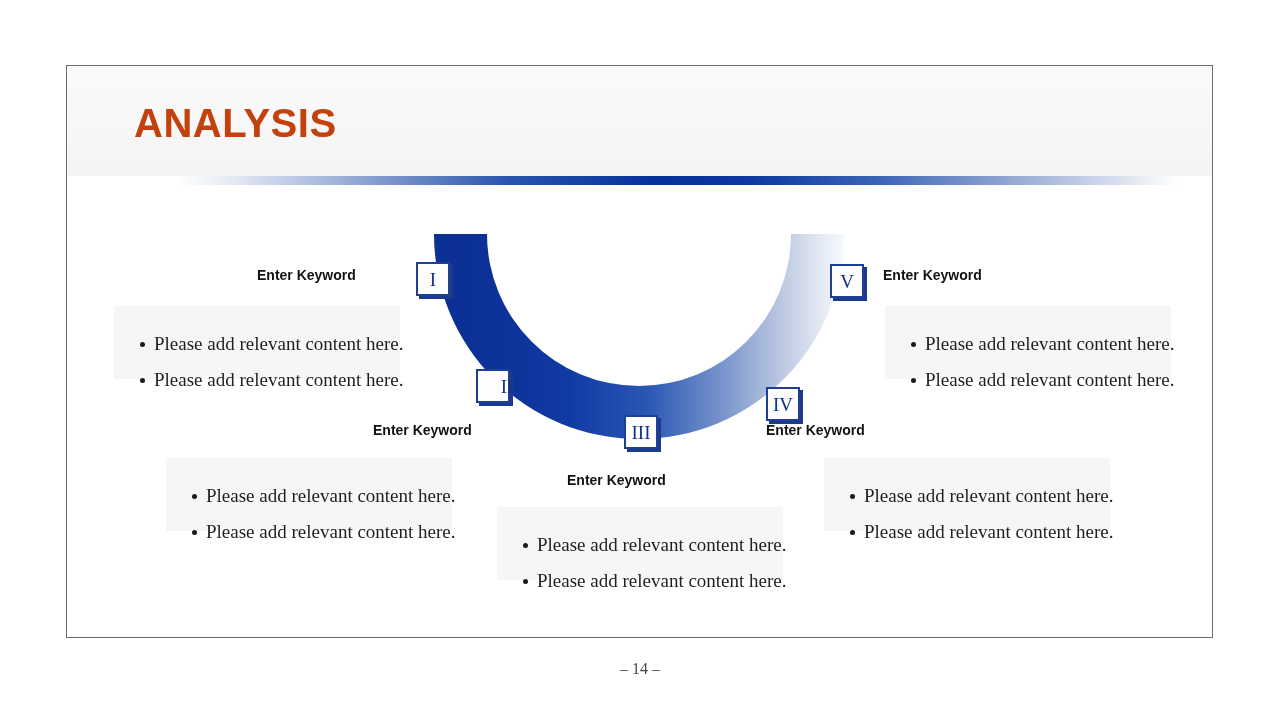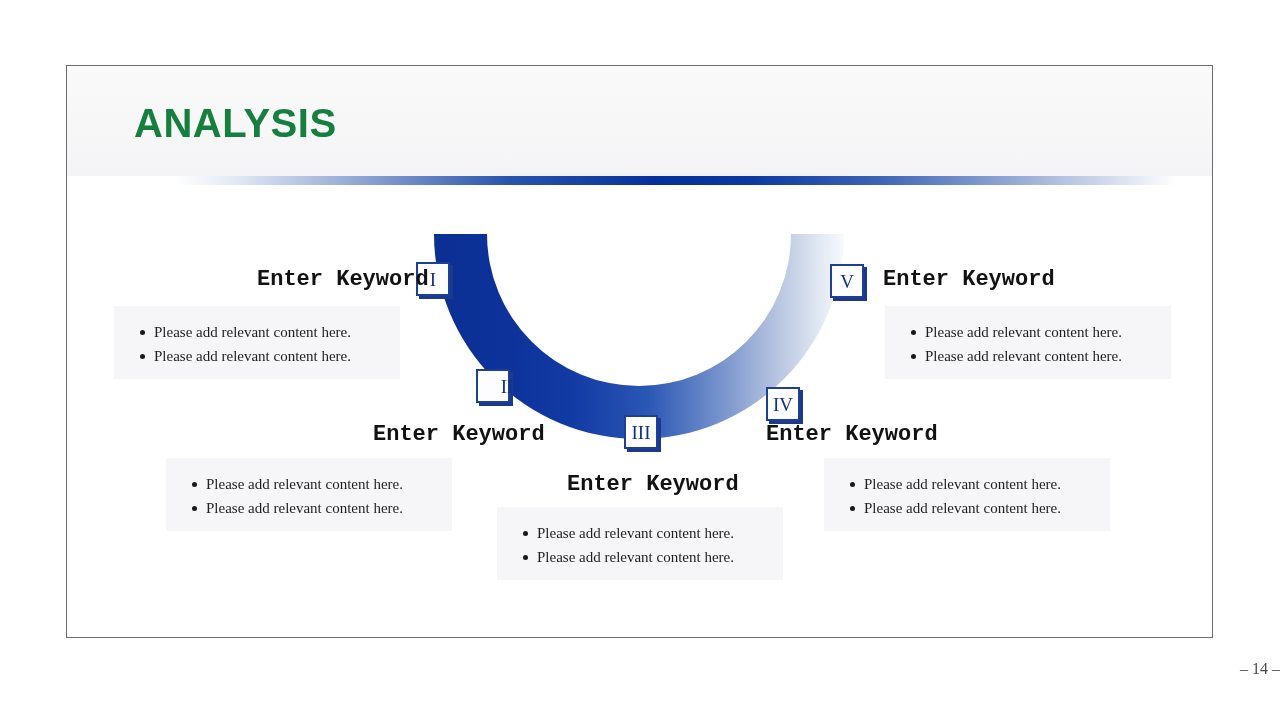--- a/index.html
+++ b/index.html
@@ -35,21 +35,21 @@
     height: 110px;
     background: linear-gradient(180deg, #fafafa 0%, #f7f7f8 55%, #f4f4f6 100%);
   }
   #page-title {
     position: absolute;
     left: 67px;
     top: 35px;
     font-size: 40px;
     font-weight: bold;
     letter-spacing: 0.5px;
-    color: #15803d;
+    color: #c2410c;
     font-family: "Liberation Sans", sans-serif;
     white-space: nowrap;
   }
   #header-rule {
     position: absolute;
     left: 110px;
     top: 110px;
     width: 1000px;
     height: 9px;
     background: linear-gradient(90deg,
@@ -88,65 +88,66 @@
     justify-content: center;
     font-family: "Liberation Serif", serif;
     font-size: 19px;
     color: #12337f;
     line-height: 1;
   }
 
   
   .keyword-label {
     position: absolute;
-    font-size: 22px;
+    font-size: 14px;
     font-weight: bold;
     color: #121212;
     white-space: nowrap;
-    font-family: Liberation Mono, monospace;
+    font-family: Liberation Sans, sans-serif;
   }
 
   
   .content-panel {
     position: absolute;
     background: #f6f5f8;
     box-sizing: border-box;
     padding: 14px 18px 14px 22px;
   }
   .content-panel ul {
     margin: 0;
     padding: 0 0 0 18px;
     list-style: none;
   }
   .content-panel li {
     position: relative;
     font-family: "Liberation Serif", serif;
-    font-size: 15px;
+    font-size: 19px;
     color: #1f1f1f;
     line-height: 24px;
     white-space: nowrap;
+    margin-top: 12px;
   }
   .content-panel li::before {
     content: "";
     position: absolute;
     left: -14px;
     top: 10px;
     width: 5px;
     height: 5px;
     border-radius: 50%;
     background: #1a1a1a;
   }
 
   
   #page-number {
     position: absolute;
     left: 0;
     top: 660px;
     width: 1280px;
-    text-align: right;
+    text-align: center;
     font-family: "Liberation Serif", serif;
     font-size: 16px;
     color: #4a4a52;
   }
 </style>
 </head>
 <body>
 
 <div id="slide">
 

